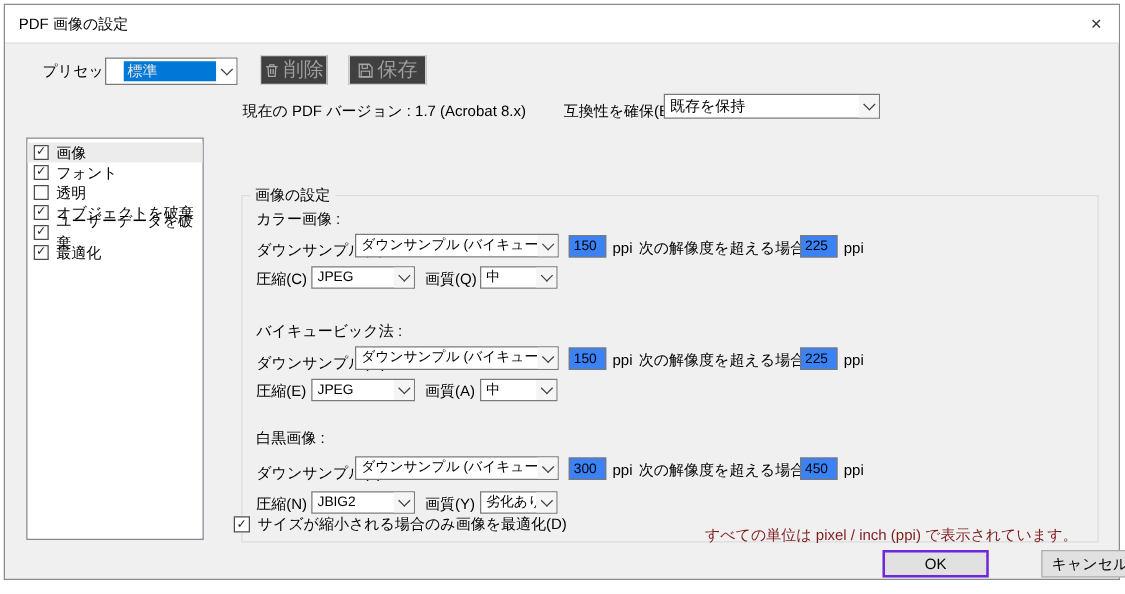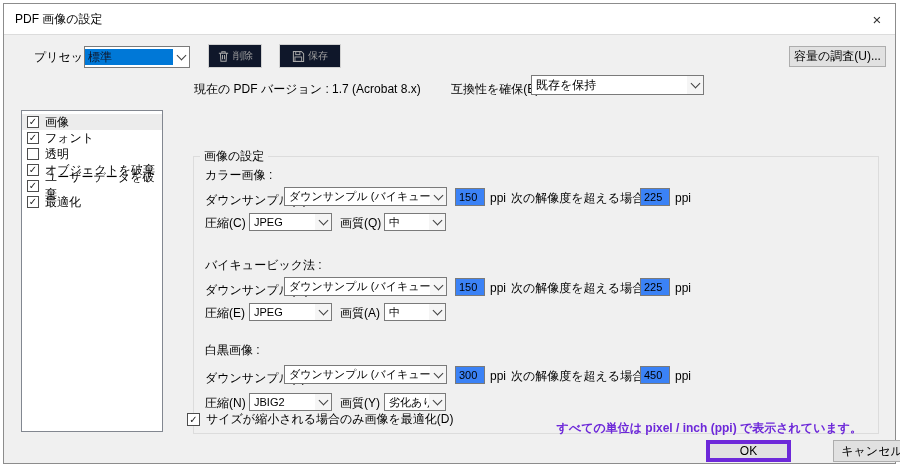--- a/index.html
+++ b/index.html
@@ -7,32 +7,32 @@
   .stage{position:relative;width:900px;height:475px;background:#ffffff;overflow:hidden;}
   .dialog{position:absolute;left:3px;top:3px;width:893px;height:461px;background:#f0f0f0;border:1px solid #8c8c8c;box-sizing:border-box;}
   .titlebar{position:absolute;left:0;top:0;right:0;height:30px;background:#ffffff;border-bottom:1px solid #dcdcdc;}
   .title-text{position:absolute;left:11px;top:0;line-height:30px;font-size:12px;color:#000;}
   .close-btn{position:absolute;right:4px;top:3px;width:28px;height:24px;display:flex;align-items:center;justify-content:center;font-size:15px;color:#333;cursor:default;}
   .lbl{position:absolute;font-size:12px;line-height:14px;color:#000;white-space:nowrap;}
   .combo{position:absolute;background:#fff;border:1px solid #7a7a7a;box-sizing:border-box;display:flex;align-items:stretch;cursor:default;}
   .combo-text{flex:1;font-size:11px;line-height:17px;padding:0 4px;white-space:nowrap;overflow:hidden;color:#000;align-self:center;}
   .combo-btn{width:16px;display:flex;align-items:center;justify-content:center;background:#f5f5f5;}
   .chev{width:6px;height:6px;border-right:1px solid #404040;border-bottom:1px solid #404040;transform:rotate(45deg);margin-top:-3px;}
-  .combo-sel{flex:1;margin:2px 0 2px 0;background:#0078d7;color:#0f172a;font-size:12px;line-height:16px;padding:0 3px;white-space:nowrap;overflow:hidden;align-self:center;height:16px;}
+  .combo-sel{flex:1;margin:2px 0 2px 14px;background:#0078d7;color:#e5e5e5;font-size:12px;line-height:16px;padding:0 3px;white-space:nowrap;overflow:hidden;align-self:center;height:16px;}
   .num{position:absolute;width:30px;height:18px;border:1px solid #7a7a7a;background:#3b82f6;font-size:11px;padding:1px 3px;box-sizing:border-box;font-family:Liberation Sans, sans-serif;color:#000;}
   .btn{position:absolute;background:#e1e1e1;border:1px solid #adadad;box-sizing:border-box;font-size:12px;color:#000;display:flex;align-items:center;justify-content:center;cursor:default;white-space:nowrap;}
-  .btn.focused{border:4px solid #6d28d9;}
-  .tbtn{position:absolute;background:#0f172a;border:1px solid #d1d1d1;box-sizing:border-box;font-size:10px;color:#9f9f9f;display:flex;align-items:center;justify-content:center;gap:3px;cursor:default;}
+  .btn.focused{border:2px solid #6d28d9;}
+  .tbtn{position:absolute;background:#404040;border:1px solid #d1d1d1;box-sizing:border-box;font-size:16px;color:#9f9f9f;display:flex;align-items:center;justify-content:center;gap:3px;cursor:default;}
   .listbox{position:absolute;left:17px;top:106px;width:142px;height:322px;background:#fff;border:1px solid #828790;box-sizing:border-box;padding-top:3px;}
   .list-row{height:16px;display:flex;align-items:center;padding-left:5px;gap:6px;font-size:12px;color:#000;cursor:default;}
   .list-row.selected{background:#ececec;}
   .cb{width:12px;height:12px;border:1px solid #4d4d4d;background:#fff;display:inline-flex;align-items:center;justify-content:center;font-size:10px;line-height:10px;color:#1a1a1a;box-sizing:border-box;flex:0 0 auto;}
   .groupbox{position:absolute;left:189px;top:117px;width:686px;height:278px;border:1px solid #dcdcdc;box-sizing:border-box;margin-top:35px;}
   .group-title{position:absolute;left:6px;top:-8px;background:#f0f0f0;padding:0 4px;font-size:12px;line-height:14px;color:#000;}
-  .note{position:absolute;right:16px;top:263px;font-size:12px;color:#6d28d9;white-space:nowrap;font-weight:bold;}
+  .note{position:absolute;right:16px;top:263px;font-size:12px;color:#7f1d1d;white-space:nowrap;}
   .footer-cb{position:absolute;left:183px;top:407px;display:flex;align-items:center;gap:6px;font-size:12px;color:#000;}
   .icon-svg{display:block;}
 </style>
 </head>
 <body>
 
 <div class="stage">
   <div class="dialog">
 
     <div class="titlebar">
@@ -60,23 +60,20 @@
       <span>
           <svg class="icon-svg" width="13" height="13" viewBox="0 0 14 14">
             <path d="M1.5 1.5h8.5l2.5 2.5v8.5h-11z" stroke="#a8a8a8" stroke-width="1.1" fill="none"></path>
             <rect x="4" y="1.8" width="4.5" height="3.2" stroke="#a8a8a8" stroke-width="1" fill="none"></rect>
             <rect x="3.2" y="7.5" width="7.2" height="4.7" stroke="#a8a8a8" stroke-width="1" fill="none"></rect>
           </svg>
         </span>
       <span>保存</span>
     </div>
 
-    <div class="btn" style="left:785px;top:42px;width:97px;height:21px;">
-      <span>容量の調査(U)...</span>
-    </div>
 
     <span class="lbl" style="left:190px;top:78px;">現在の PDF バージョン : 1.7 (Acrobat 8.x)</span>
     <span class="lbl" style="left:447px;top:78px;">互換性を確保(B) :</span>
     <div class="combo" style="left:527px;top:71px;width:173px;height:20px;">
       <span class="combo-text" style="font-size:12px;">既存を保持</span>
       <span class="combo-btn">
           <i class="chev"></i>
         </span>
     </div>
 

